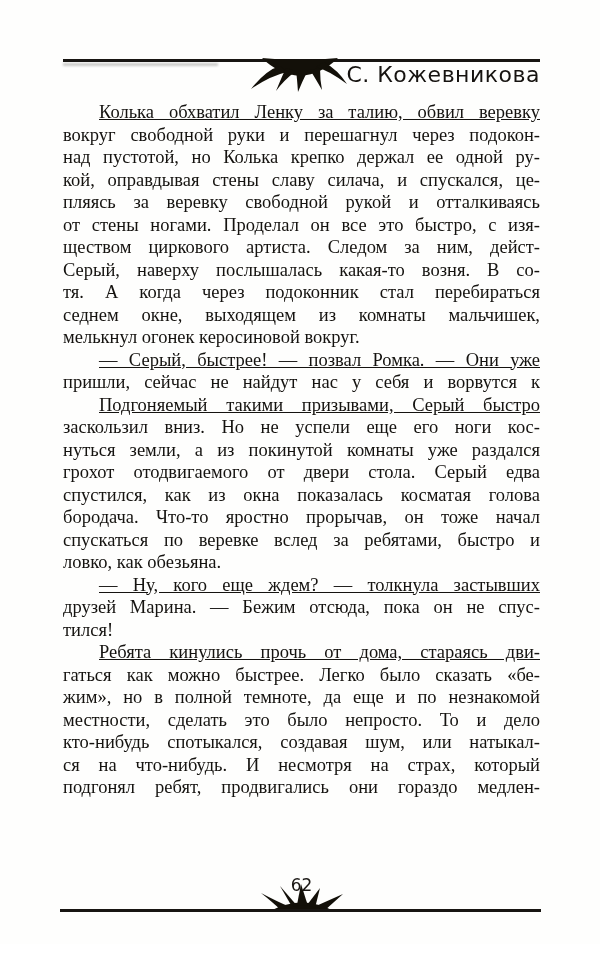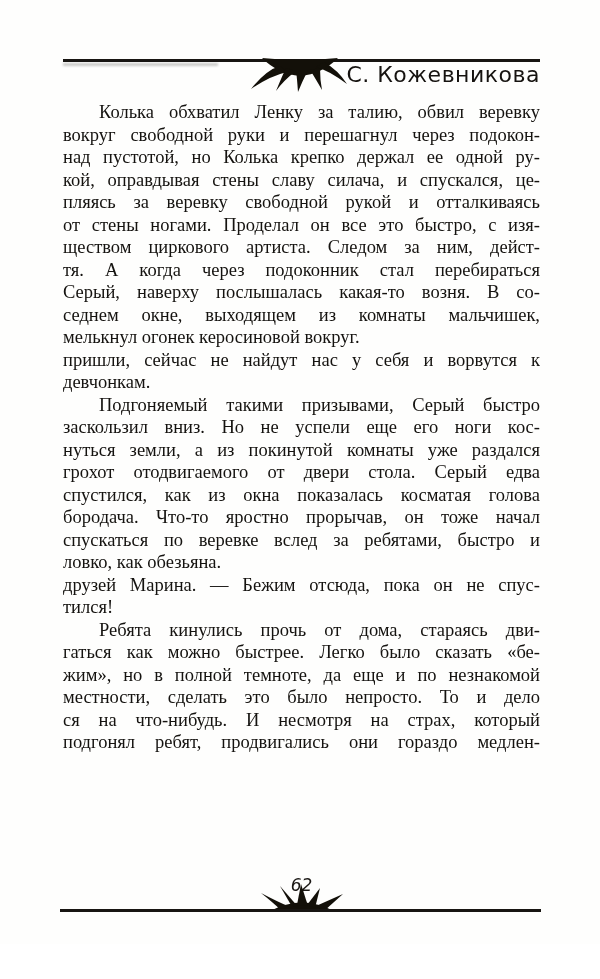--- a/index.html
+++ b/index.html
@@ -37,27 +37,27 @@
     font-size:18.5px;
     line-height:22.5px;
   }
   .line{
     height:22.5px;
     white-space:nowrap;
     text-align:justify;
     text-align-last:justify;
   }
   .line.last{ text-align-last:left; }
-  .line.indent{ padding-left:36px; }
+  .line.indent{ padding-left:36px;text-decoration:underline; }
   
   .page-number{
     position:absolute;left:63px;top:875px;width:477px;
     text-align:center;
     font-family:"DejaVu Sans", sans-serif;
-    font-size:17px;color:#1a1714;font-style:italic;
+    font-size:17px;color:#1a1714;
   }
   .orn-bottom{
     position:absolute;left:260px;top:884px;width:84px;height:27px;
   }
   .bottom-rule{
     position:absolute;left:60px;top:909px;width:481px;height:3px;
     background:#181512;
   }
   svg path{fill:#131009;}
 </style>
@@ -81,40 +81,42 @@
   <div class="author">С. Кожевникова</div>
 
   <div class="text-body">
       <div class="line indent">Колька обхватил Ленку за талию, обвил веревку</div>
       <div class="line">вокруг свободной руки и перешагнул через подокон-</div>
       <div class="line">над пустотой, но Колька крепко держал ее одной ру-</div>
       <div class="line">кой, оправдывая стены славу силача, и спускался, це-</div>
       <div class="line">пляясь за веревку свободной рукой и отталкиваясь</div>
       <div class="line">от стены ногами. Проделал он все это быстро, с изя-</div>
       <div class="line">ществом циркового артиста. Следом за ним, дейст-</div>
+      <div class="line">Серый, наверху послышалась какая-то возня. В со-</div>
       <div class="line">тя. А когда через подоконник стал перебираться</div>
-      <div class="line">Серый, наверху послышалась какая-то возня. В со-</div>
       <div class="line">седнем окне, выходящем из комнаты мальчишек,</div>
       <div class="line last">мелькнул огонек керосиновой вокруг.</div>
+      <div class="line indent">— Серый, быстрее! — позвал Ромка. — Они уже</div>
       <div class="line">пришли, сейчас не найдут нас у себя и ворвутся к</div>
-      <div class="line last">девчонкам.</div>
       <div class="line indent">Подгоняемый такими призывами, Серый быстро</div>
       <div class="line">заскользил вниз. Но не успели еще его ноги кос-</div>
       <div class="line">нуться земли, а из покинутой комнаты уже раздался</div>
       <div class="line">грохот отодвигаемого от двери стола. Серый едва</div>
       <div class="line">спустился, как из окна показалась косматая голова</div>
       <div class="line">бородача. Что-то яростно прорычав, он тоже начал</div>
       <div class="line">спускаться по веревке вслед за ребятами, быстро и</div>
       <div class="line last">ловко, как обезьяна.</div>
+      <div class="line indent">— Ну, кого еще ждем? — толкнула застывших</div>
       <div class="line">друзей Марина. — Бежим отсюда, пока он не спус-</div>
       <div class="line last">тился!</div>
       <div class="line indent">Ребята кинулись прочь от дома, стараясь дви-</div>
       <div class="line">гаться как можно быстрее. Легко было сказать «бе-</div>
       <div class="line">жим», но в полной темноте, да еще и по незнакомой</div>
       <div class="line">местности, сделать это было непросто. То и дело</div>
+      <div class="line">кто-нибудь спотыкался, создавая шум, или натыкал-</div>
       <div class="line">ся на что-нибудь. И несмотря на страх, который</div>
       <div class="line">подгонял ребят, продвигались они гораздо медлен-</div>
     </div>
 
   <div class="page-number">62</div>
 
   <svg class="orn-bottom" viewBox="0 0 84 27" preserveAspectRatio="none" aria-hidden="true">
     <path d="M10,27 Q42,10 74,27 Z"></path>
     <path d="M1,9 Q18,18 28,22 L22,27 Q10,16 1,9 Z"></path>
     <path d="M20,2 L31,21 L39,24 Z"></path>

